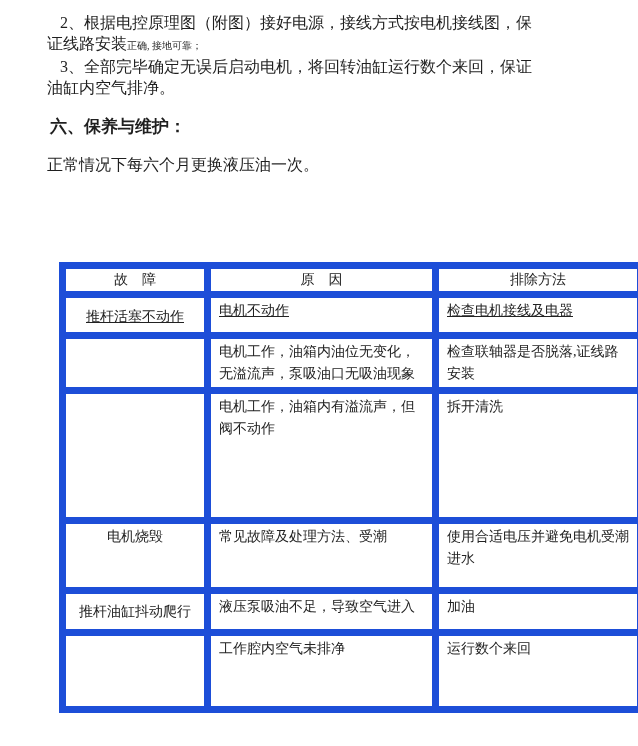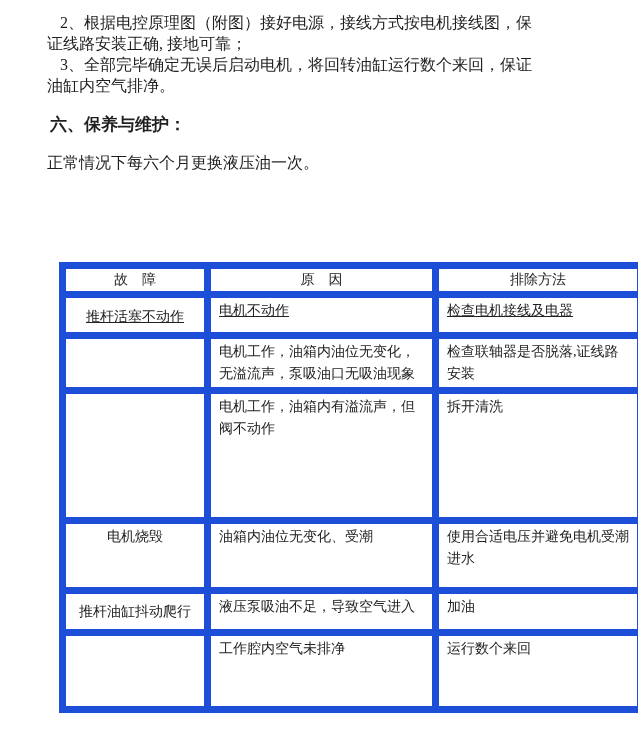--- a/index.html
+++ b/index.html
@@ -26,21 +26,21 @@
   .para-line {
     font-size: 16px;
     line-height: 21px;
     letter-spacing: 0px;
     white-space: nowrap;
   }
   .indent {
     padding-left: 13px;
   }
   .small-inline {
-    font-size: 16px;
+    font-size: 10px;
   }
   .section-heading {
     font-size: 17px;
     font-weight: bold;
     line-height: 24px;
     margin-top: 17px;
     padding-left: 3px;
     white-space: nowrap;
   }
   .para-block-2 {
@@ -134,21 +134,21 @@
           <td class="cause-cell">电机工作，油箱内油位无变化，无溢流声，泵吸油口无吸油现象</td>
           <td class="remedy-cell">检查联轴器是否脱落,证线路安装</td>
         </tr>
         <tr>
           <td class="fault-cell"></td>
           <td class="cause-cell">电机工作，油箱内有溢流声，但阀不动作</td>
           <td class="remedy-cell">拆开清洗</td>
         </tr>
         <tr>
           <td class="fault-cell">电机烧毁</td>
-          <td class="cause-cell">油箱内油位无变化、受潮</td>
+          <td class="cause-cell">常见故障及处理方法、受潮</td>
           <td class="remedy-cell">使用合适电压并避免电机受潮进水</td>
         </tr>
         <tr>
           <td class="fault-cell">推杆油缸抖动爬行</td>
           <td class="cause-cell">液压泵吸油不足，导致空气进入</td>
           <td class="remedy-cell">加油</td>
         </tr>
         <tr>
           <td class="fault-cell"></td>
           <td class="cause-cell">工作腔内空气未排净</td>

